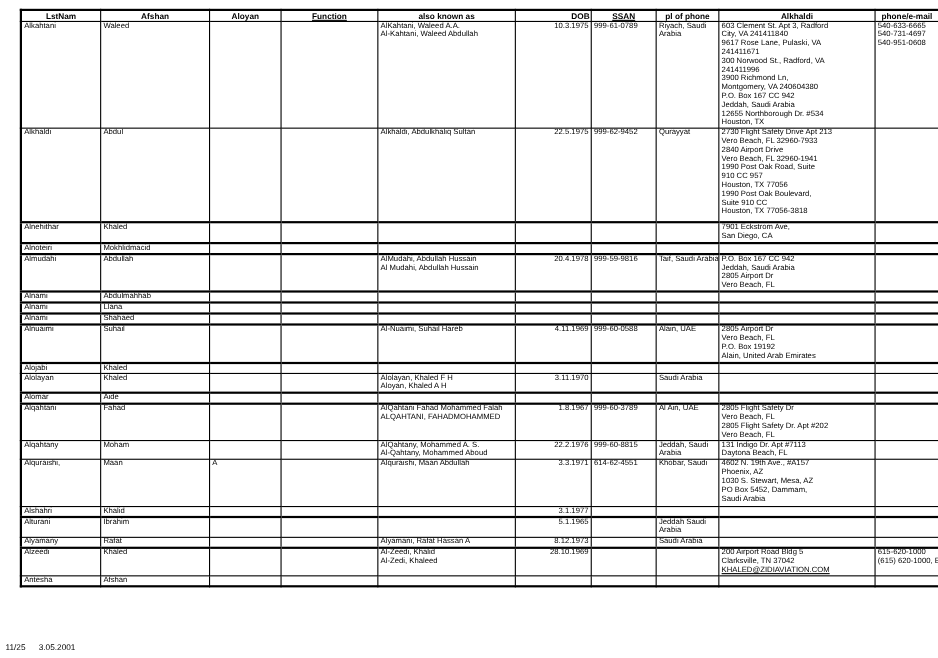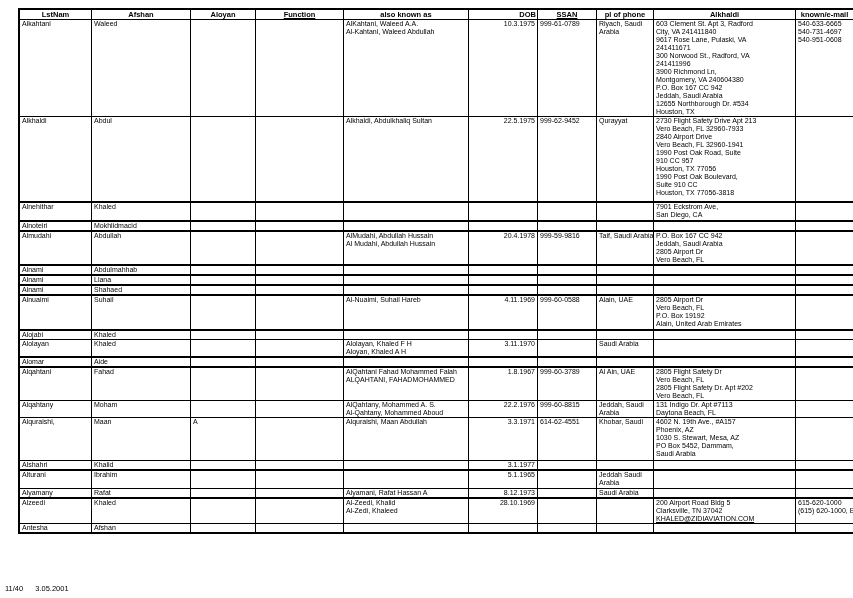--- a/index.html
+++ b/index.html
@@ -26,21 +26,21 @@
       <tr>
           <th style="width: 69px;">LstNam</th>
           <th style="width: 96px;">Afshan</th>
           <th style="width: 62px;">Aloyan</th>
           <th style="width: 85px; text-decoration: underline;">Function</th>
           <th style="width: 122px;">also known as</th>
           <th style="width: 66px; text-align: right;">DOB</th>
           <th style="width: 56px; text-decoration: underline;">SSAN</th>
           <th style="width: 54px;">pl of phone</th>
           <th style="width: 139px;">Alkhaldi</th>
-          <th style="width: 55px;">known/e-mail</th>
+          <th style="width: 55px;">phone/e-mail</th>
         </tr>
     </thead>
     <tbody>
         <tr style="height: 96px;">
           <td>Alkahtani</td>
           <td>Waleed</td>
           <td></td>
           <td></td>
           <td>
             <span class="ln">AlKahtani, Waleed A.A.</span>
@@ -385,16 +385,16 @@
           <td class="right"></td>
           <td></td>
           <td></td>
           <td></td>
           <td></td>
         </tr>
       </tbody>
   </table>
 
   <div class="footer">
-    <span>11/40</span>
+    <span>11/25</span>
     <span>3.05.2001</span>
   </div>
 </div>
 
 </body></html>

